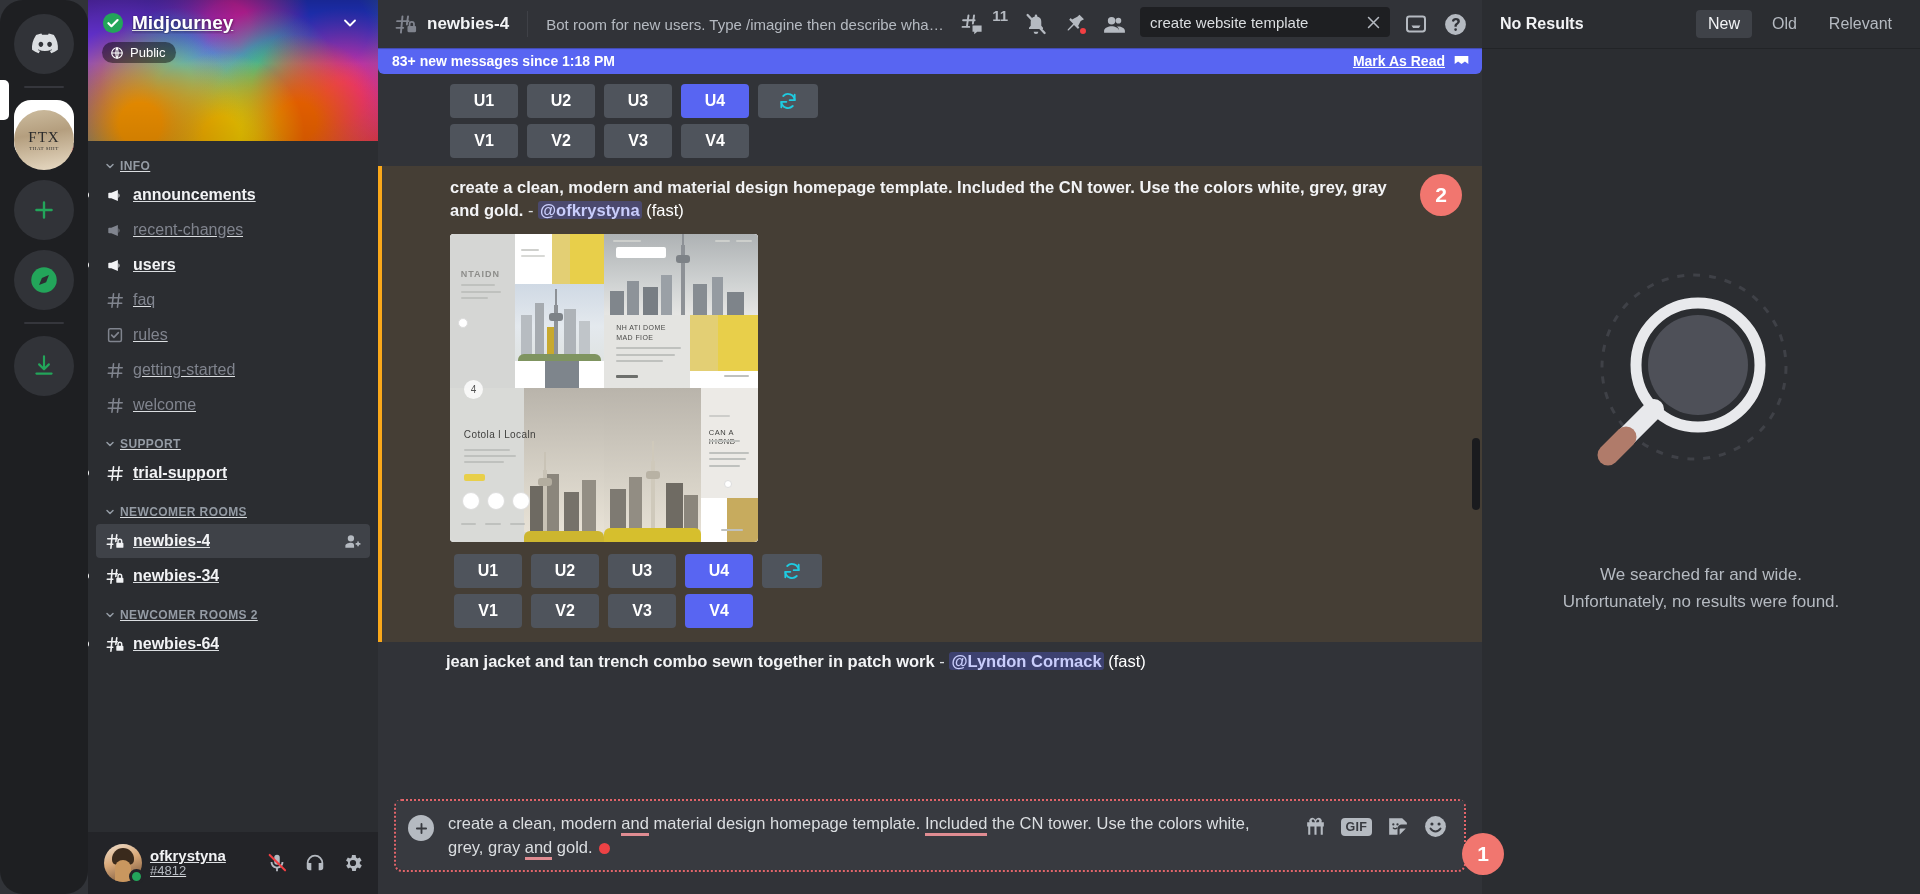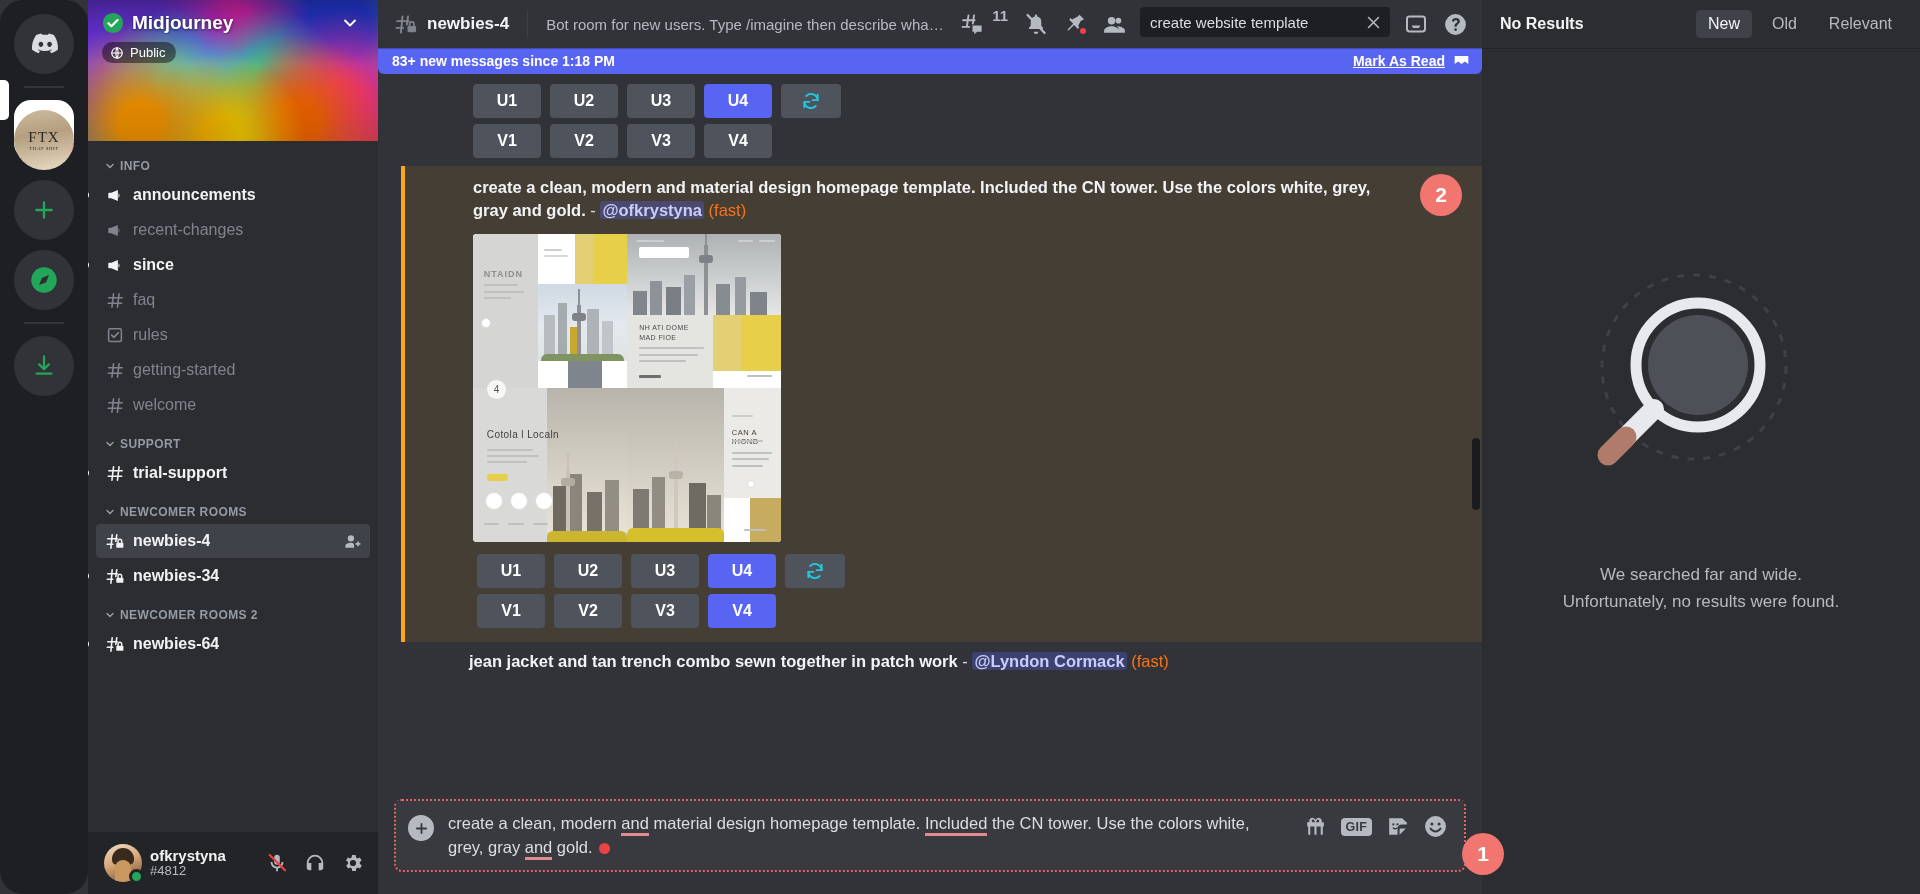--- a/index.html
+++ b/index.html
@@ -50,21 +50,21 @@
   .guild-ftx .sub { font-size: 5px; letter-spacing: .5px; }
   .action-circle {
     width: 60px; height: 60px; border-radius: 50%;
     background: #313338; display: flex; align-items: center; justify-content: center;
     color: #23a55a; cursor: pointer;
   }
 
   
   .sidebar {
     width: 290px; flex: 0 0 290px; background: #2b2d31;
-    display: flex; flex-direction: column; position: relative;
+    display: flex; flex-direction: column; position: relative; text-decoration: underline;
   }
   .banner {
     height: 141px; position: relative; overflow: hidden;
     background:
       radial-gradient(circle at 18% 88%, #ff9a00 0 8%, transparent 38%),
       radial-gradient(circle at 46% 96%, #ffd400 0 9%, transparent 40%),
       radial-gradient(circle at 72% 86%, #ff6a00 0 8%, transparent 36%),
       radial-gradient(circle at 88% 72%, #ff2d8f 0 7%, transparent 34%),
       radial-gradient(circle at 62% 56%, #14e0c0 0 8%, transparent 36%),
       radial-gradient(circle at 30% 58%, #2bd4ff 0 8%, transparent 34%),
@@ -176,21 +176,21 @@
   .newbar {
     position: absolute; top: 48px; left: 0; right: 0; height: 26px;
     background: #5865f2; color: #fff; font-size: 14px; font-weight: 600;
     display: flex; align-items: center; justify-content: space-between;
     padding: 0 12px 0 14px; border-radius: 0 0 6px 6px; z-index: 5; cursor: pointer;
   }
   .mark-read { display: flex; align-items: center; gap: 8px; font-weight: 700; text-decoration: underline; }
 
   
   .messages { flex: 1 1 auto; overflow: hidden; position: relative; padding-top: 26px; }
-  .msg-inner { padding: 4px 0 0 0; margin-left: 23px; }
+  .msg-inner { padding: 4px 0 0 0; }
   .btn-row { display: flex; gap: 9px; padding: 6px 0 0 72px; }
   .mj-btn {
     min-width: 68px; height: 34px; padding: 0 14px;
     background: #4f545c; color: #fff; border: 0; border-radius: 4px;
     font-size: 16px; font-weight: 600; font-family: inherit;
     display: flex; align-items: center; justify-content: center; cursor: pointer;
   }
   .mj-btn.primary { background: #5865f2; }
   .mj-btn.icon { min-width: 60px; }
   .msg-hl {
@@ -200,21 +200,21 @@
   }
   .msg-text {
     padding: 0 80px 0 68px; font-size: 16.5px; font-weight: bold;
     color: #f2f3f5; line-height: 1.38;
   }
   .mention {
     background: rgba(88,101,242,.3); color: #c9cdfb; border-radius: 3px;
     padding: 0 2px; font-weight: bold;
   }
   .dash { color: #dbdee1; font-weight: normal; }
-  .fast { color: #f97316; font-weight: normal; }
+  .fast { color: #ffffff; font-weight: normal; }
   .gen-img {
     width: 308px; height: 308px; margin: 12px 0 0 68px;
     border-radius: 4px; overflow: hidden; position: relative; cursor: pointer;
     background: #d8d9d6;
   }
   .gi-grid { position:absolute; inset:0; display:grid; grid-template-columns: 1fr 1fr; grid-template-rows: 1fr 1fr; }
   .gq { position: relative; overflow: hidden; background: #e9e9e7; }
   .sky {
     position:absolute; inset:0;
     background: linear-gradient(180deg,#cfd9e4 0%, #e4e9ee 55%, #dfe3e2 100%);
@@ -424,21 +424,21 @@
         <span class="lbl">recent-changes</span>
       </div>
 
       <div class="chan unread">
         <div class="dot"></div>
         <span class="ico">
           <svg width="19" height="19" viewBox="0 0 24 24" fill="currentColor">
               <path d="M3.9 8.6h2.8L15 5v14l-8.3-3.6H3.9a1 1 0 0 1-1-1V9.6a1 1 0 0 1 1-1Zm13.2 3.4c0-1.2-.5-2.3-1.3-3v6a4 4 0 0 0 1.3-3Z"></path>
             </svg>
         </span>
-        <span class="lbl">since</span>
+        <span class="lbl">users</span>
       </div>
 
       <div class="chan">
         <span class="ico">
           <svg width="19" height="19" viewBox="0 0 24 24" fill="none" stroke="currentColor" stroke-width="2" stroke-linecap="round">
               <path d="M9.5 3.5 7.5 20.5M16.5 3.5 14.5 20.5M3.5 8.5h17M2.8 15.5h17"></path>
             </svg>
         </span>
         <span class="lbl">faq</span>
       </div>

